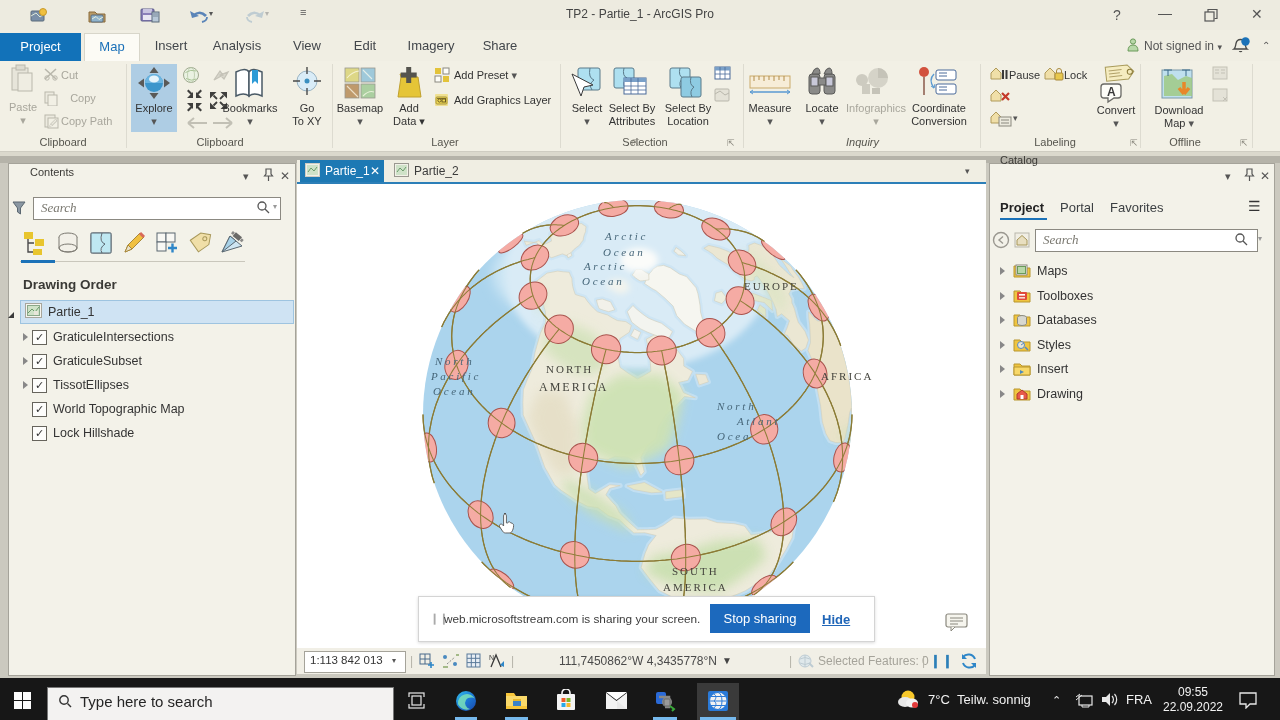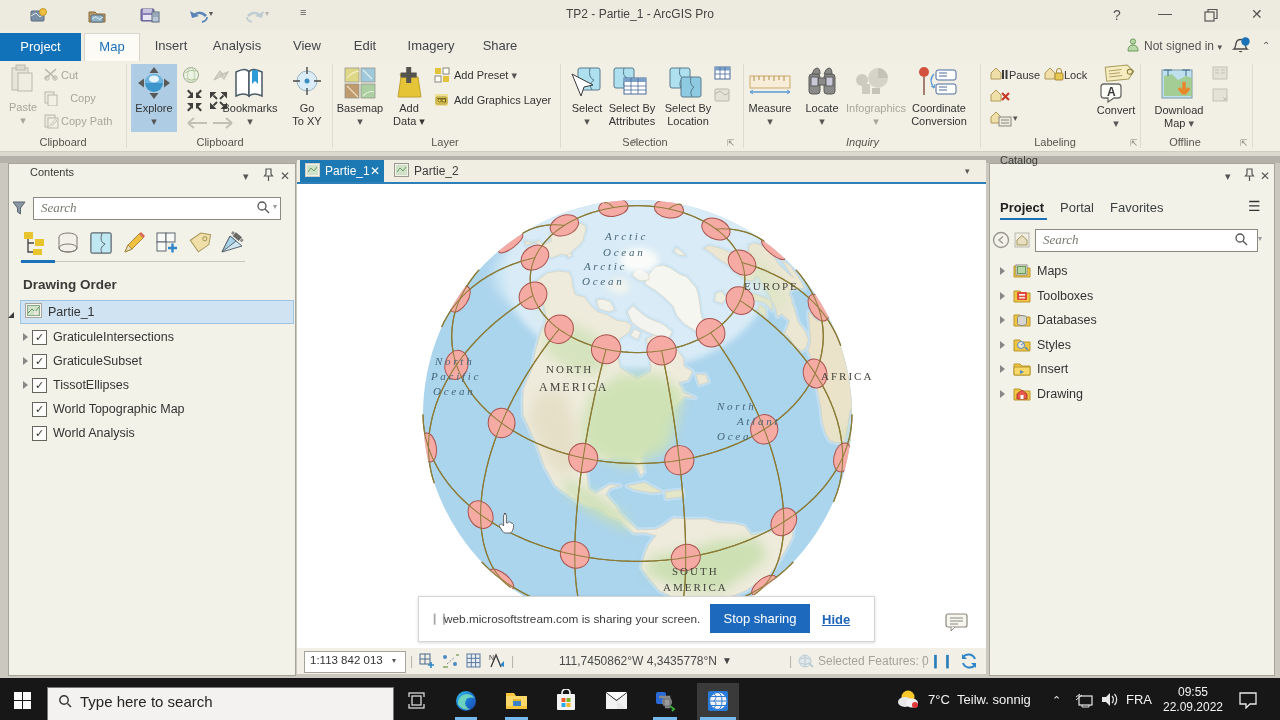--- a/index.html
+++ b/index.html
@@ -472,21 +472,21 @@
 <div class="abs treelbl" style="left:53px;top:330px;">GraticuleIntersections</div>
 <div class="abs tri" style="left:23px;top:357px;"></div>
 <div class="abs chk" style="left:32px;top:354px;">✓</div>
 <div class="abs treelbl" style="left:53px;top:354px;">GraticuleSubset</div>
 <div class="abs tri" style="left:23px;top:381px;"></div>
 <div class="abs chk" style="left:32px;top:378px;">✓</div>
 <div class="abs treelbl" style="left:53px;top:378px;">TissotEllipses</div>
 <div class="abs chk" style="left:32px;top:402px;">✓</div>
 <div class="abs treelbl" style="left:53px;top:402px;">World Topographic Map</div>
 <div class="abs chk" style="left:32px;top:426px;">✓</div>
-<div class="abs treelbl" style="left:53px;top:426px;">World Analysis</div>
+<div class="abs treelbl" style="left:53px;top:426px;">Lock Hillshade</div>
 <div id="catalog" class="abs panel"></div>
 <div class="abs ptitle" style="left:1000px;top:154px;">Catalog</div>
 <div class="abs pbtns" style="left:1225px;top:170px;">▾</div>
 <div class="abs" style="left:1244px;top:168px;"><svg width="11" height="14">
       <path d="M3 1 h5 v5 l1.5 2 h-8 l1.5 -2z" fill="none" stroke="#555" stroke-width="1.2"></path>
       <path d="M5.5 8 v5" stroke="#555" stroke-width="1.2"></path>
     </svg></div>
 <div class="abs pbtns" style="left:1260px;top:169px;font-size:12px;">✕</div>
 <div class="abs" style="left:1000px;top:200px;font-size:13px;font-weight:bold;color:#222;">Project</div>
 <div class="abs" style="left:1000px;top:218px;width:47px;height:2px;background:#1b72b8;"></div>

